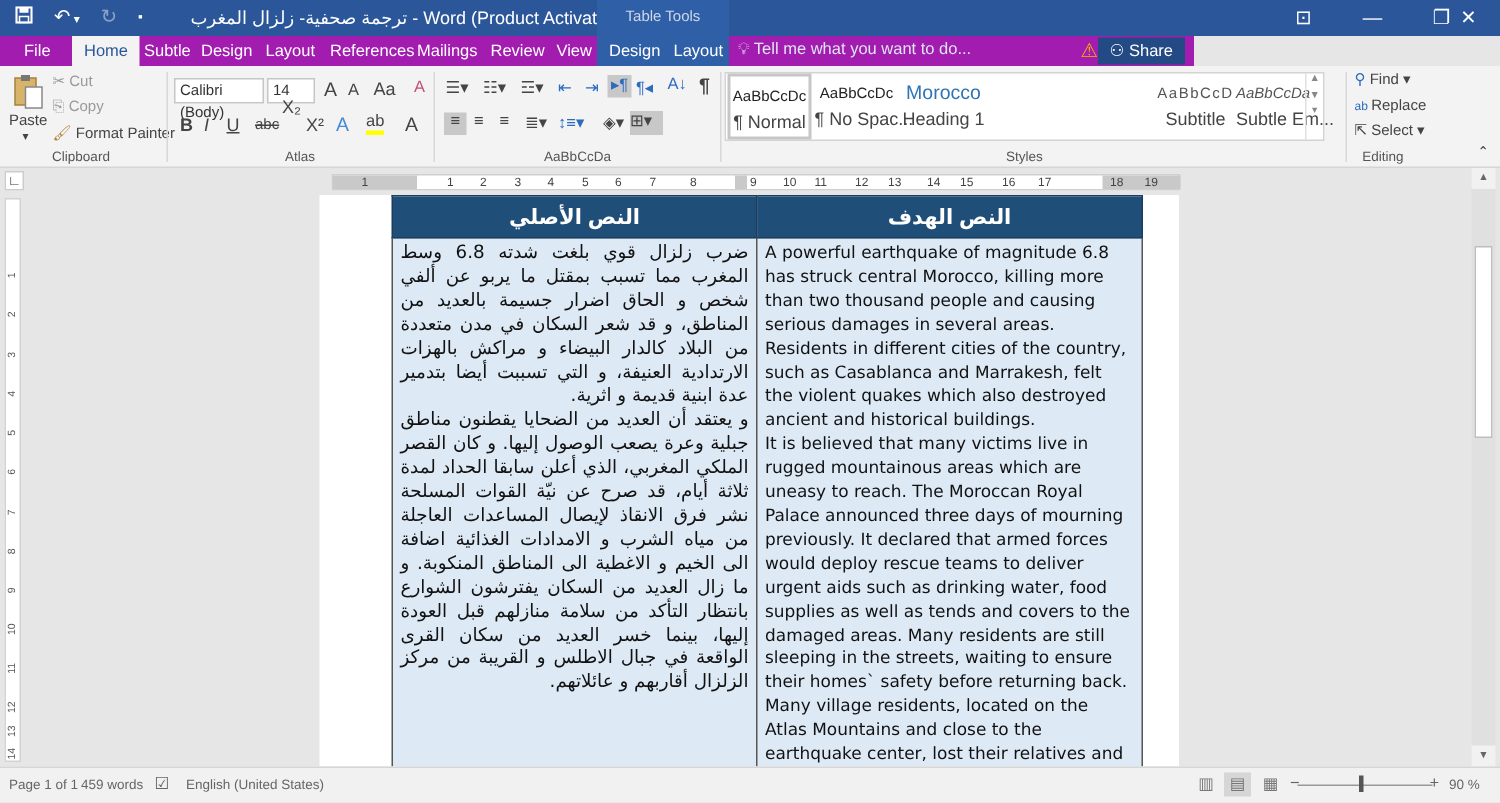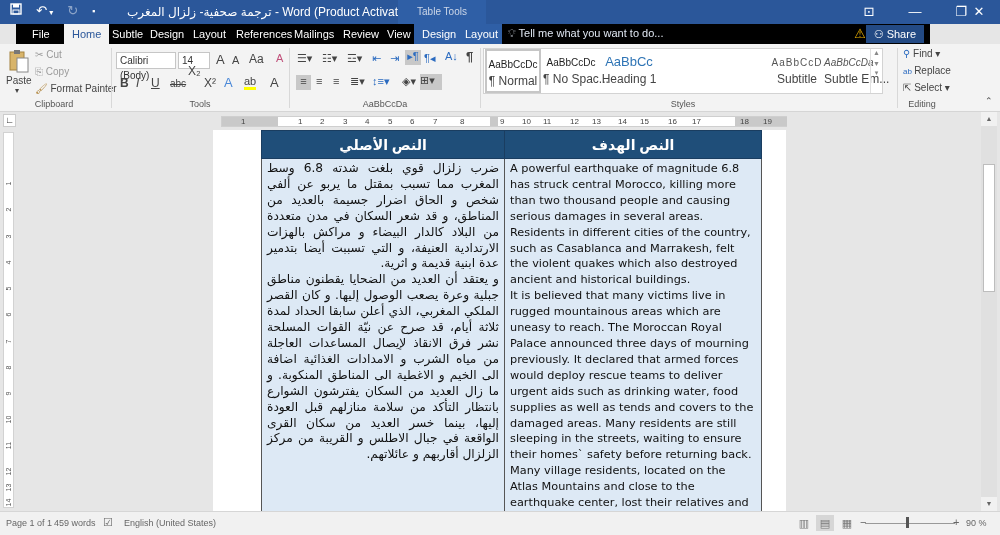--- a/index.html
+++ b/index.html
@@ -10,21 +10,21 @@
   .titlebar { position: absolute; left: 0; top: 0; width: 1000px; height: 24px; background: #2b579a; color: #fff; }
   .qat { position: absolute; left: 10px; top: 3px; display: flex; gap: 14px; align-items: center; font-size: 13px; }
   .qat span { color: #fff; }
   .qat .dim { opacity: .45; }
   .title-text { position: absolute; left: 127px; top: 5px; font-size: 12px; color: #fff; }
   .ctx-tab-title { position: absolute; left: 398px; top: 0; width: 88px; height: 24px; background: #2f5fa6; color: #cdd7e8; font-size: 10px; text-align: center; line-height: 24px; }
   .winctl { position: absolute; top: 4px; display: flex; }
   .winctl span { width: 46px; text-align: center; font-size: 13px; color: #fff; }
 
   
-  .tabrow { position: absolute; left: 16px; top: 24px; width: 914px; height: 20px; background: #000000; }
+  .tabrow { position: absolute; left: 0; top: 24px; width: 796px; height: 20px; background: #a21caf; }
   .tab { position: absolute; top: 0; height: 20px; line-height: 20px; font-size: 11px; color: #fff; }
   .tab.active { background: #f3f3f3; color: #2b579a; padding: 0 8px; }
   .ctx-bg { position: absolute; left: 398px; top: 0; width: 88px; height: 20px; background: #2f5fa6; }
   .tellme { position: absolute; left: 492px; top: 3px; color: #dfe6f1; font-size: 11px; }
   .share { position: absolute; right: 6px; top: 1px; height: 18px; padding: 0 8px; background: #234a84; color: #fff; line-height: 18px; font-size: 11px; }
   .warn { position: absolute; right: 64px; top: 2px; color: #f0b400; font-size: 13px; }
 
   
   .ribbon { position: absolute; left: 0; top: 44px; width: 1000px; height: 68px; background: #f3f3f3; border-bottom: 1px solid #d5d5d5; }
   .group-label { position: absolute; bottom: 2px; font-size: 9px; color: #555; text-align: center; }
@@ -156,21 +156,21 @@
     <div class="ico" style="left:276px;top:8px;color:#c0507a">A</div>
     <div class="ico b" style="left:120px;top:32px;font-size:12px">B</div>
     <div class="ico" style="left:136px;top:32px;font-size:12px;font-style:italic">I</div>
     <div class="ico" style="left:151px;top:32px;font-size:12px;text-decoration:underline">U</div>
     <div class="ico" style="left:170px;top:34px;font-size:10px;text-decoration:line-through">abc</div>
     <div class="ico" style="left:188px;top:20px;font-size:12px">X₂</div>
     <div class="ico" style="left:204px;top:32px;font-size:12px">X²</div>
     <div class="ico" style="left:224px;top:31px;font-size:13px;color:#4a88d8">A</div>
     <div class="ico" style="left:244px;top:31px;border-bottom:3px solid #ffff00">ab</div>
     <div class="ico" style="left:270px;top:31px;font-size:13px">A</div>
-    <div class="group-label" style="left:115px;width:170px">Tools</div>
+    <div class="group-label" style="left:115px;width:170px">Atlas</div>
   </div>
   <div class="gsep" style="left:289px"></div>
 
   <div>
     <div class="ico" style="left:297px;top:8px">☰▾</div>
     <div class="ico" style="left:322px;top:8px">☷▾</div>
     <div class="ico" style="left:347px;top:8px">☲▾</div>
     <div class="ico" style="left:372px;top:8px;color:#2b6bc0">⇤</div>
     <div class="ico" style="left:390px;top:8px;color:#2b6bc0">⇥</div>
     <div class="ico sel" style="left:405px;top:6px;width:16px;height:15px;text-align:center;color:#2b6bc0">▸¶</div>
@@ -191,21 +191,21 @@
   <div class="styles-box">
     <div class="style-item selected" style="left:1px;width:56px">
       <span class="pv" style="font-size:10px">AaBbCcDc</span>
       <span class="nm">¶ Normal</span>
     </div>
     <div class="style-item" style="left:59px;width:56px">
       <span class="pv" style="font-size:10px">AaBbCcDc</span>
       <span class="nm">¶ No Spac...</span>
     </div>
     <div class="style-item" style="left:116px;width:58px">
-      <span class="pv" style="font-size:13px;color:#2e74b5;margin-top:5px">AaBbCc</span>
+      <span class="pv" style="font-size:13px;color:#2e74b5;margin-top:5px">Morocco</span>
       <span class="nm" style="margin-top:3px">Heading 1</span>
     </div>
     <div class="style-item" style="left:286px;width:54px">
       <span class="pv" style="color:#555;letter-spacing:1px;font-size:10px">AaBbCcD</span>
       <span class="nm">Subtitle</span>
     </div>
     <div class="style-item" style="left:340px;width:48px">
       <span class="pv" style="font-style:italic;color:#555;font-size:10px">AaBbCcDa</span>
       <span class="nm">Subtle Em...</span>
     </div>

